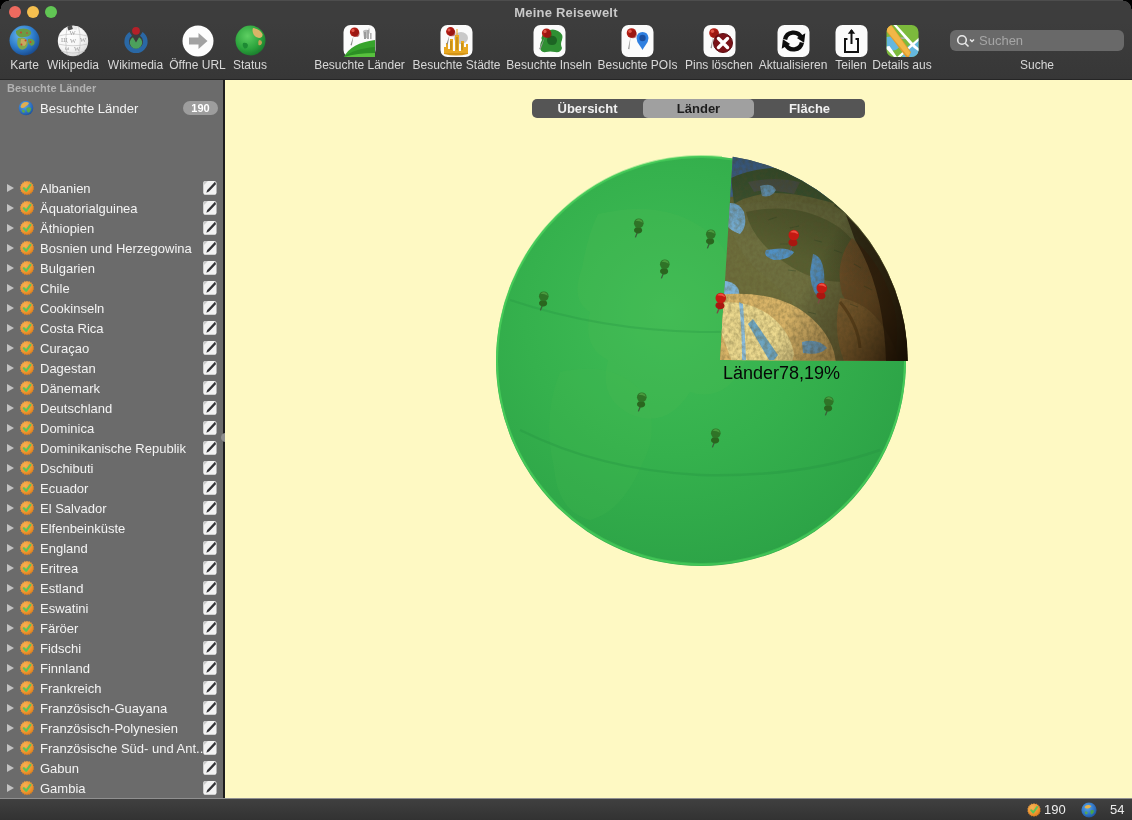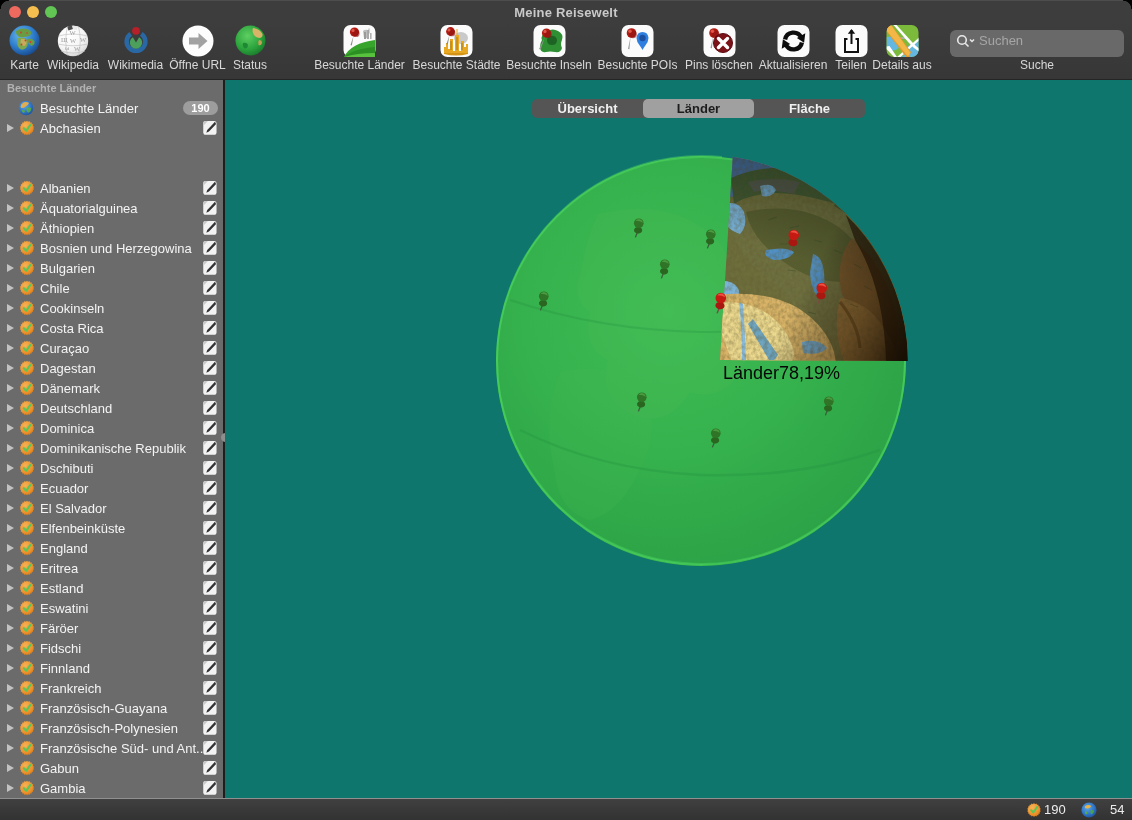--- a/index.html
+++ b/index.html
@@ -2,36 +2,36 @@
 <html><head><meta charset="utf-8"><style>
 * {margin:0;padding:0;box-sizing:border-box}
 html,body {width:1132px;height:820px;overflow:hidden;background:#2e2e2e;font-family:"Liberation Sans",sans-serif;position:relative}
 .titlebar {position:absolute;left:0;top:0;width:1132px;height:22px;background:#3d3d3d;border-top:1px solid #4d4d4d}
 .corner {position:absolute;top:0;width:9px;height:9px;z-index:99}
 .tl {position:absolute;top:5px;width:12px;height:12px;border-radius:50%}
 .title {position:absolute;top:4px;left:0;width:1132px;text-align:center;font-size:13px;font-weight:700;color:#c9c9c9;letter-spacing:0.2px}
 .toolbar {position:absolute;left:0;top:22px;width:1132px;height:58px;background:linear-gradient(#3d3d3d,#373737);border-bottom:1px solid #252525}
 .tbi {position:absolute;top:3px;height:32px;display:flex;justify-content:center}
 .tbl {position:absolute;top:36px;text-align:center;font-size:12px;color:#d8d8d8}
-.search {position:absolute;left:950px;top:8px;width:174px;height:27px;background:#696969;border-radius:6px}
+.search {position:absolute;left:950px;top:8px;width:174px;height:21px;background:#696969;border-radius:6px}
 .search svg {position:absolute;left:6px;top:3.5px}
 .search span {position:absolute;left:29px;top:3px;font-size:13px;color:#a6a6a6}
 .suchelbl {position:absolute;left:967px;top:36px;width:140px;text-align:center;font-size:12px;color:#d8d8d8}
 .sidebar {position:absolute;left:0;top:80px;width:223px;height:718px;background:#6b6b6b;overflow:hidden}
 .sbhead {position:absolute;left:7px;top:2px;font-size:11px;font-weight:700;color:#b2b2b2}
 .row {position:absolute;left:0;width:223px;height:20px}
 .rowtxt {position:absolute;top:2.5px;font-size:13px;color:#f4f4f4;white-space:nowrap}
 .tri {position:absolute;left:7px;top:6px;width:0;height:0;border-left:7px solid #c2c2c2;border-top:4.5px solid transparent;border-bottom:4.5px solid transparent}
 .rowbadge {position:absolute;left:18px;top:1px}
 .rowglobe {position:absolute;left:18px;top:2px}
 .rowedit {position:absolute;left:203px;top:3px}
 .pill {position:absolute;left:183px;top:3px;width:35px;height:14px;background:#9d9d9d;border-radius:7px;color:#fff;font-size:11px;font-weight:700;text-align:center;line-height:14px}
 .divider {position:absolute;left:223px;top:80px;width:2px;height:718px;background:#1e1e1e}
 .knob {position:absolute;left:221px;top:433px;width:9px;height:9px;border-radius:50%;background:#8e8e8e}
-.content {position:absolute;left:225px;top:80px;width:907px;height:718px;background:#0f766e}
+.content {position:absolute;left:225px;top:80px;width:907px;height:718px;background:#fef9c3}
 .seg {position:absolute;left:307px;top:19px;width:333px;height:19px;background:#555;border-radius:5px;display:flex}
 .seg div {flex:1;text-align:center;font-size:13px;font-weight:700;color:#f0f0f0;line-height:19px}
 .seg .sel {background:#a0a0a0;color:#1d1d1d;border-radius:5px}
 .globesvg {position:absolute}
 .statusbar {position:absolute;left:0;top:798px;width:1132px;height:22px;background:linear-gradient(#404040,#323232);border-top:1px solid #909090}
 .stxt {position:absolute;top:3px;font-size:13px;color:#ececec}
 </style></head>
 <body>
 <div class="corner" style="left:0;background:radial-gradient(circle at 9px 9px, rgba(0,0,0,0) 8px, #000 8.6px)"></div>
 <div class="corner" style="right:0;background:radial-gradient(circle at 0px 9px, rgba(0,0,0,0) 8px, #000 8.6px)"></div>
@@ -268,35 +268,20 @@
     </svg>
  <div class="row" style="top:18px">
  <svg class="rowglobe" width="16" height="16" viewBox="0 0 16 16">
         <circle cx="8" cy="8" r="7.3" fill="url(#sgb)"></circle>
         <path d="M2.5 6.5 Q3 3.5 6 2.2 Q9.5 1.5 11 3 Q10 5.5 7.5 6.5 Q5.5 8.5 3.8 8 Q2.7 7.5 2.5 6.5Z" fill="#dfae52"></path>
         <path d="M8.5 8 Q11.5 6.5 13.3 8.5 Q13 11.5 10.8 12.8 Q8.8 12 8.5 10Z" fill="#55a84c"></path>
         <path d="M4 10 Q6.2 9.5 7 11.2 Q6.3 13.2 4.8 12.6 Q3.6 11.4 4 10Z" fill="#5aaa4a"></path>
       </svg>
  <span class="rowtxt" style="left:40px">Besuchte Länder</span>
  <span class="pill">190</span>
-</div>
-<div class="row" style="top:38px">
- <span class="tri"></span>
- <svg class="rowbadge" width="18" height="18" viewBox="0 0 18 18">
-        <polygon points="9.0,1.7 10.1,2.8 11.5,2.1 12.1,3.6 13.7,3.4 13.8,5.0 15.3,5.3 14.9,6.9 16.2,7.7 15.3,9.0 16.2,10.3 14.9,11.1 15.3,12.6 13.8,13.0 13.7,14.6 12.1,14.4 11.5,15.9 10.1,15.2 9.0,16.3 7.9,15.2 6.5,15.9 5.9,14.4 4.3,14.6 4.2,13.0 2.7,12.7 3.1,11.1 1.8,10.3 2.7,9.0 1.8,7.7 3.1,6.9 2.7,5.4 4.2,5.0 4.3,3.4 5.9,3.6 6.5,2.1 7.9,2.8" fill="url(#og)"></polygon>
-        <path d="M5.8 9.2 L8.2 11.8 L12.4 5.8" stroke="#5fc355" stroke-width="2.2" fill="none" stroke-linecap="round" stroke-linejoin="round"></path>
-      </svg>
- <span class="rowtxt" style="left:40px">Abchasien</span>
- <svg class="rowedit" width="14" height="14" viewBox="0 0 13.2 13.7">
-        <g transform="translate(0,0)">
-          <path d="M2.5 0 H10.5 Q13 0 13 2.5 V11 Q13 13.5 10.5 13.5 H2.5 Q0 13.5 0 11 V2.5 Q0 0 2.5 0 Z" fill="#f3f3f3"></path>
-          <path d="M0 4.6 L4.6 0 L1.8 0 Q0 0 0 1.8 Z" fill="#cbcbcb"></path>
-          <path d="M11.2 1.1 Q12.6 1.7 12.4 3.2 L5.6 10.3 L3.0 11.6 L3.9 8.9 L10.6 1.8 Q10.9 1.0 11.2 1.1Z" fill="#333336"></path>
-        </g>
-      </svg>
 </div>
 <div class="row" style="top:118px">
  <span class="tri"></span>
  <svg class="rowbadge" width="18" height="18" viewBox="0 0 18 18">
         <polygon points="9.0,1.7 10.1,2.8 11.5,2.1 12.1,3.6 13.7,3.4 13.8,5.0 15.3,5.3 14.9,6.9 16.2,7.7 15.3,9.0 16.2,10.3 14.9,11.1 15.3,12.6 13.8,13.0 13.7,14.6 12.1,14.4 11.5,15.9 10.1,15.2 9.0,16.3 7.9,15.2 6.5,15.9 5.9,14.4 4.3,14.6 4.2,13.0 2.7,12.7 3.1,11.1 1.8,10.3 2.7,9.0 1.8,7.7 3.1,6.9 2.7,5.4 4.2,5.0 4.3,3.4 5.9,3.6 6.5,2.1 7.9,2.8" fill="url(#og)"></polygon>
         <path d="M5.8 9.2 L8.2 11.8 L12.4 5.8" stroke="#5fc355" stroke-width="2.2" fill="none" stroke-linecap="round" stroke-linejoin="round"></path>
       </svg>
  <span class="rowtxt" style="left:40px">Äquatorialguinea</span>
  <svg class="rowedit" width="14" height="14" viewBox="0 0 13.2 13.7">
         <g transform="translate(0,0)">

